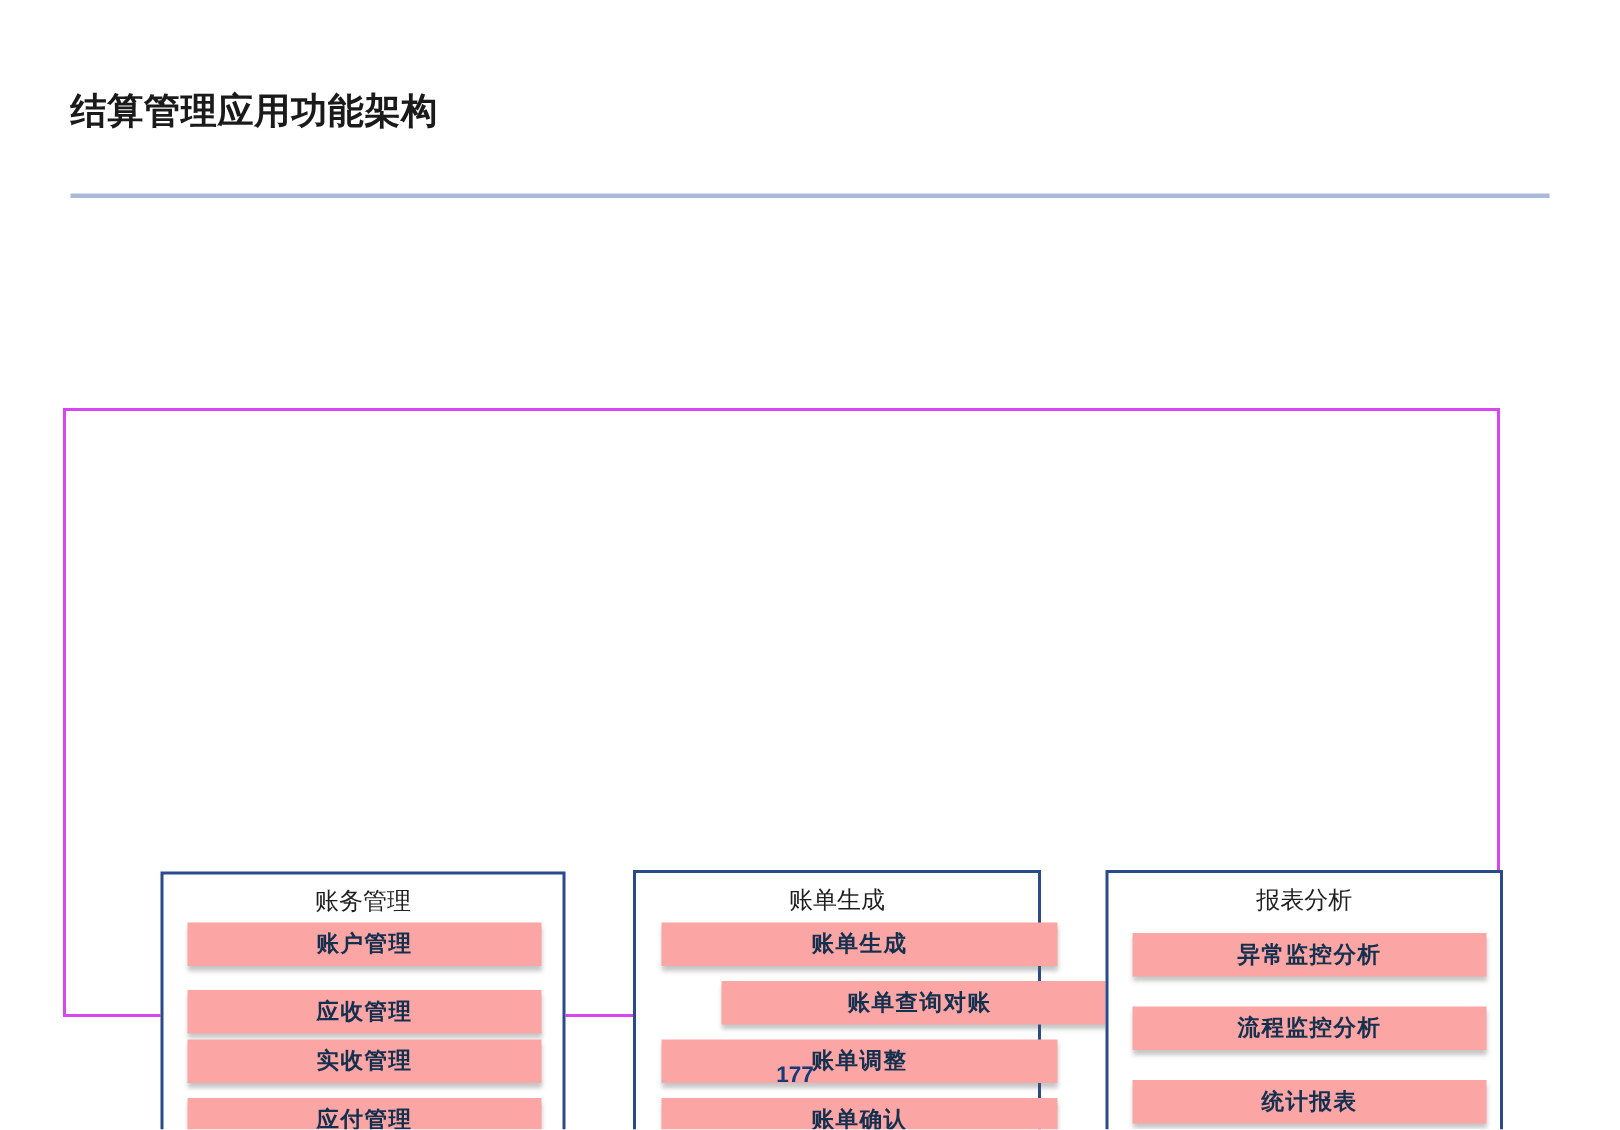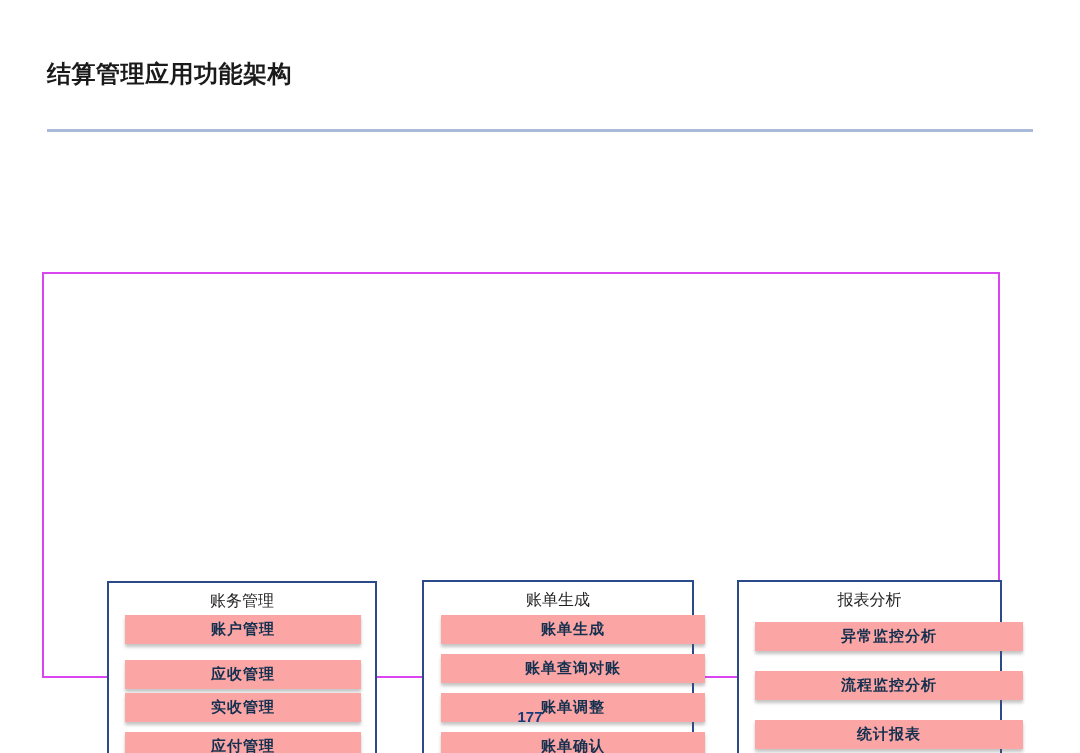--- a/index.html
+++ b/index.html
@@ -71,26 +71,26 @@
   .gb1 { left: 63px;  top: 307px; width: 270px; height: 249px; }
   .gb1 .bar { left: 16px; width: 236px; }
   .gb1 .b0 { top: 32px; }
   .gb1 .b1 { top: 77px; }
   .gb1 .b2 { top: 110px; }
   .gb1 .b3 { top: 149px; }
   
   .gb2 { left: 378px; top: 306px; width: 272px; height: 250px; }
   .gb2 .bar { left: 17px; width: 264px; }
   .gb2 .b0 { top: 33px; }
-  .gb2 .b1 { top: 72px; }
+  .gb2 .b1 { top: 72px; margin-left: 40px; }
   .gb2 .b2 { top: 111px; }
   .gb2 .b3 { top: 150px; }
   
   .gb3 { left: 693px; top: 306px; width: 265px; height: 250px; }
-  .gb3 .bar { left: 16px; width: 268px; }
+  .gb3 .bar { left: 16px; width: 236px; }
   .gb3 .b0 { top: 40px; }
   .gb3 .b1 { top: 89px; }
   .gb3 .b2 { top: 138px; }
   .page-number {
     position: absolute;
     left: 0;
     top: 708px;
     width: 1060px;
     text-align: center;
     font-size: 15px;

